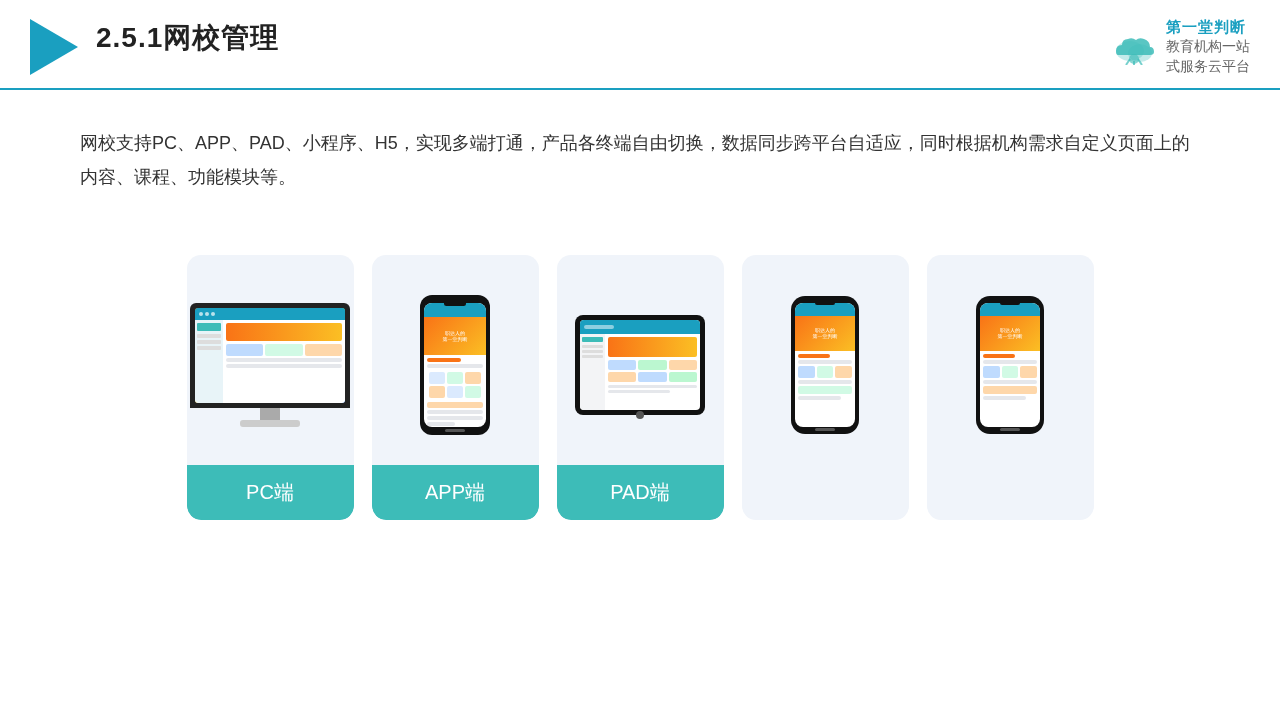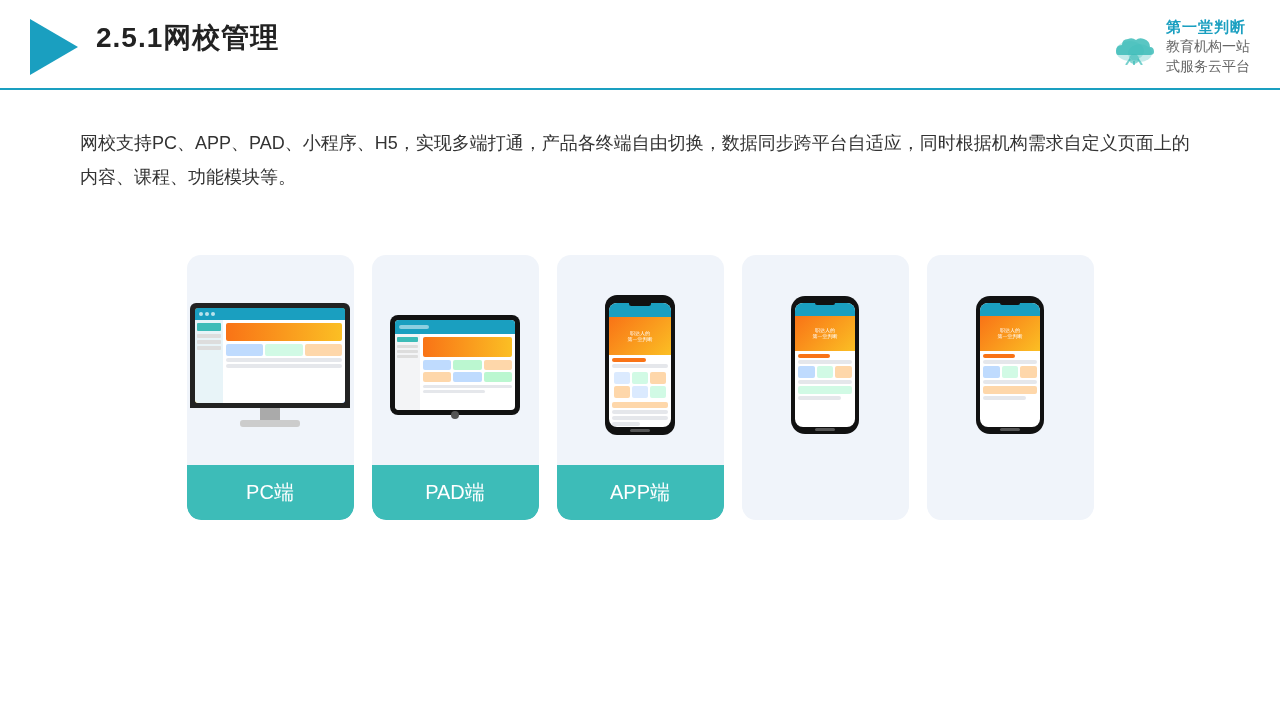--- a/index.html
+++ b/index.html
@@ -389,20 +389,56 @@
                 </div>
               </div>
             </div>
           </div>
         </div>
         <div class="pc-stand"></div>
         <div class="pc-base"></div>
       </div>
     </div>
     <div class="device-label">PC端</div>
+  </div>
+
+  <div class="device-card">
+    <div class="device-image-area">
+      <div class="phone-mock">
+        <div class="phone-body">
+          <div class="phone-notch"></div>
+          <div class="phone-screen">
+            <div class="phone-screen-inner">
+              <div class="phone-header-bar"></div>
+              <div class="phone-banner">
+                <span style="font-size:5px;color:white;text-align:center;line-height:1.2;">职达人的<br>第一堂判断</span>
+              </div>
+              <div class="phone-content">
+                <div class="phone-row-orange"></div>
+                <div class="phone-row"></div>
+                <div class="phone-grid">
+                  <div class="phone-grid-item"></div>
+                  <div class="phone-grid-item green"></div>
+                  <div class="phone-grid-item orange"></div>
+                  <div class="phone-grid-item orange"></div>
+                  <div class="phone-grid-item"></div>
+                  <div class="phone-grid-item green"></div>
+                </div>
+                <div class="phone-row" style="background:#fed7aa;height:6px;"></div>
+                <div class="phone-row"></div>
+                <div class="phone-row"></div>
+                <div class="phone-row" style="width:50%;"></div>
+              </div>
+            </div>
+          </div>
+          <div class="bottom-bar"></div>
+        </div>
+      </div>
+    </div>
+    <div class="device-label">APP端</div>
   </div>
 
   <div class="device-card">
     <div class="device-image-area">
       <div class="pad-mock">
         <div class="pad-body">
           <div class="pad-screen">
             <div class="pad-screen-inner">
               <div class="pad-top">
                 <div style="height:4px;width:30px;background:rgba(255,255,255,0.5);border-radius:2px;"></div>
@@ -433,51 +469,44 @@
           <div class="pad-home"></div>
         </div>
       </div>
     </div>
     <div class="device-label">PAD端</div>
   </div>
 
   <div class="device-card">
     <div class="device-image-area">
       <div class="phone-mock">
-        <div class="phone-body">
-          <div class="phone-notch"></div>
-          <div class="phone-screen">
-            <div class="phone-screen-inner">
-              <div class="phone-header-bar"></div>
-              <div class="phone-banner">
-                <span style="font-size:5px;color:white;text-align:center;line-height:1.2;">职达人的<br>第一堂判断</span>
-              </div>
-              <div class="phone-content">
-                <div class="phone-row-orange"></div>
-                <div class="phone-row"></div>
-                <div class="phone-grid">
-                  <div class="phone-grid-item"></div>
-                  <div class="phone-grid-item green"></div>
-                  <div class="phone-grid-item orange"></div>
-                  <div class="phone-grid-item orange"></div>
-                  <div class="phone-grid-item"></div>
-                  <div class="phone-grid-item green"></div>
-                </div>
-                <div class="phone-row" style="background:#fed7aa;height:6px;"></div>
-                <div class="phone-row"></div>
-                <div class="phone-row"></div>
-                <div class="phone-row" style="width:50%;"></div>
-              </div>
+        <div class="small-phone-body">
+          <div class="small-phone-notch"></div>
+          <div class="small-phone-screen">
+            <div style="height:13px;background:#1a9fc0;"></div>
+            <div style="height:35px;background:linear-gradient(135deg,#f97316,#fbbf24);display:flex;align-items:center;justify-content:center;">
+              <span style="font-size:5px;color:white;text-align:center;line-height:1.3;">职达人的<br>第一堂判断</span>
+            </div>
+            <div style="padding:3px;display:flex;flex-direction:column;gap:2px;">
+              <div style="height:4px;background:#f97316;border-radius:2px;width:60%;"></div>
+              <div style="height:4px;background:#e5e7eb;border-radius:2px;"></div>
+              <div style="display:grid;grid-template-columns:1fr 1fr 1fr;gap:2px;">
+                <div style="height:12px;background:#bfdbfe;border-radius:2px;"></div>
+                <div style="height:12px;background:#d1fae5;border-radius:2px;"></div>
+                <div style="height:12px;background:#fed7aa;border-radius:2px;"></div>
+              </div>
+              <div style="height:4px;background:#e5e7eb;border-radius:2px;"></div>
+              <div style="height:8px;background:#d1fae5;border-radius:2px;"></div>
+              <div style="height:4px;background:#e5e7eb;border-radius:2px;width:80%;"></div>
             </div>
           </div>
           <div class="bottom-bar"></div>
         </div>
       </div>
     </div>
-    <div class="device-label">APP端</div>
   </div>
 
   <div class="device-card">
     <div class="device-image-area">
       <div class="phone-mock">
         <div class="small-phone-body">
           <div class="small-phone-notch"></div>
           <div class="small-phone-screen">
             <div style="height:13px;background:#1a9fc0;"></div>
             <div style="height:35px;background:linear-gradient(135deg,#f97316,#fbbf24);display:flex;align-items:center;justify-content:center;">
@@ -485,52 +514,23 @@
             </div>
             <div style="padding:3px;display:flex;flex-direction:column;gap:2px;">
               <div style="height:4px;background:#f97316;border-radius:2px;width:60%;"></div>
               <div style="height:4px;background:#e5e7eb;border-radius:2px;"></div>
               <div style="display:grid;grid-template-columns:1fr 1fr 1fr;gap:2px;">
                 <div style="height:12px;background:#bfdbfe;border-radius:2px;"></div>
                 <div style="height:12px;background:#d1fae5;border-radius:2px;"></div>
                 <div style="height:12px;background:#fed7aa;border-radius:2px;"></div>
               </div>
               <div style="height:4px;background:#e5e7eb;border-radius:2px;"></div>
-              <div style="height:8px;background:#d1fae5;border-radius:2px;"></div>
+              <div style="height:8px;background:#fed7aa;border-radius:2px;"></div>
               <div style="height:4px;background:#e5e7eb;border-radius:2px;width:80%;"></div>
             </div>
           </div>
           <div class="bottom-bar"></div>
         </div>
       </div>
     </div>
   </div>
 
-  <div class="device-card">
-    <div class="device-image-area">
-      <div class="phone-mock">
-        <div class="small-phone-body">
-          <div class="small-phone-notch"></div>
-          <div class="small-phone-screen">
-            <div style="height:13px;background:#1a9fc0;"></div>
-            <div style="height:35px;background:linear-gradient(135deg,#f97316,#fbbf24);display:flex;align-items:center;justify-content:center;">
-              <span style="font-size:5px;color:white;text-align:center;line-height:1.3;">职达人的<br>第一堂判断</span>
-            </div>
-            <div style="padding:3px;display:flex;flex-direction:column;gap:2px;">
-              <div style="height:4px;background:#f97316;border-radius:2px;width:60%;"></div>
-              <div style="height:4px;background:#e5e7eb;border-radius:2px;"></div>
-              <div style="display:grid;grid-template-columns:1fr 1fr 1fr;gap:2px;">
-                <div style="height:12px;background:#bfdbfe;border-radius:2px;"></div>
-                <div style="height:12px;background:#d1fae5;border-radius:2px;"></div>
-                <div style="height:12px;background:#fed7aa;border-radius:2px;"></div>
-              </div>
-              <div style="height:4px;background:#e5e7eb;border-radius:2px;"></div>
-              <div style="height:8px;background:#fed7aa;border-radius:2px;"></div>
-              <div style="height:4px;background:#e5e7eb;border-radius:2px;width:80%;"></div>
-            </div>
-          </div>
-          <div class="bottom-bar"></div>
-        </div>
-      </div>
-    </div>
-  </div>
-
 </div>
 
 </body></html>

